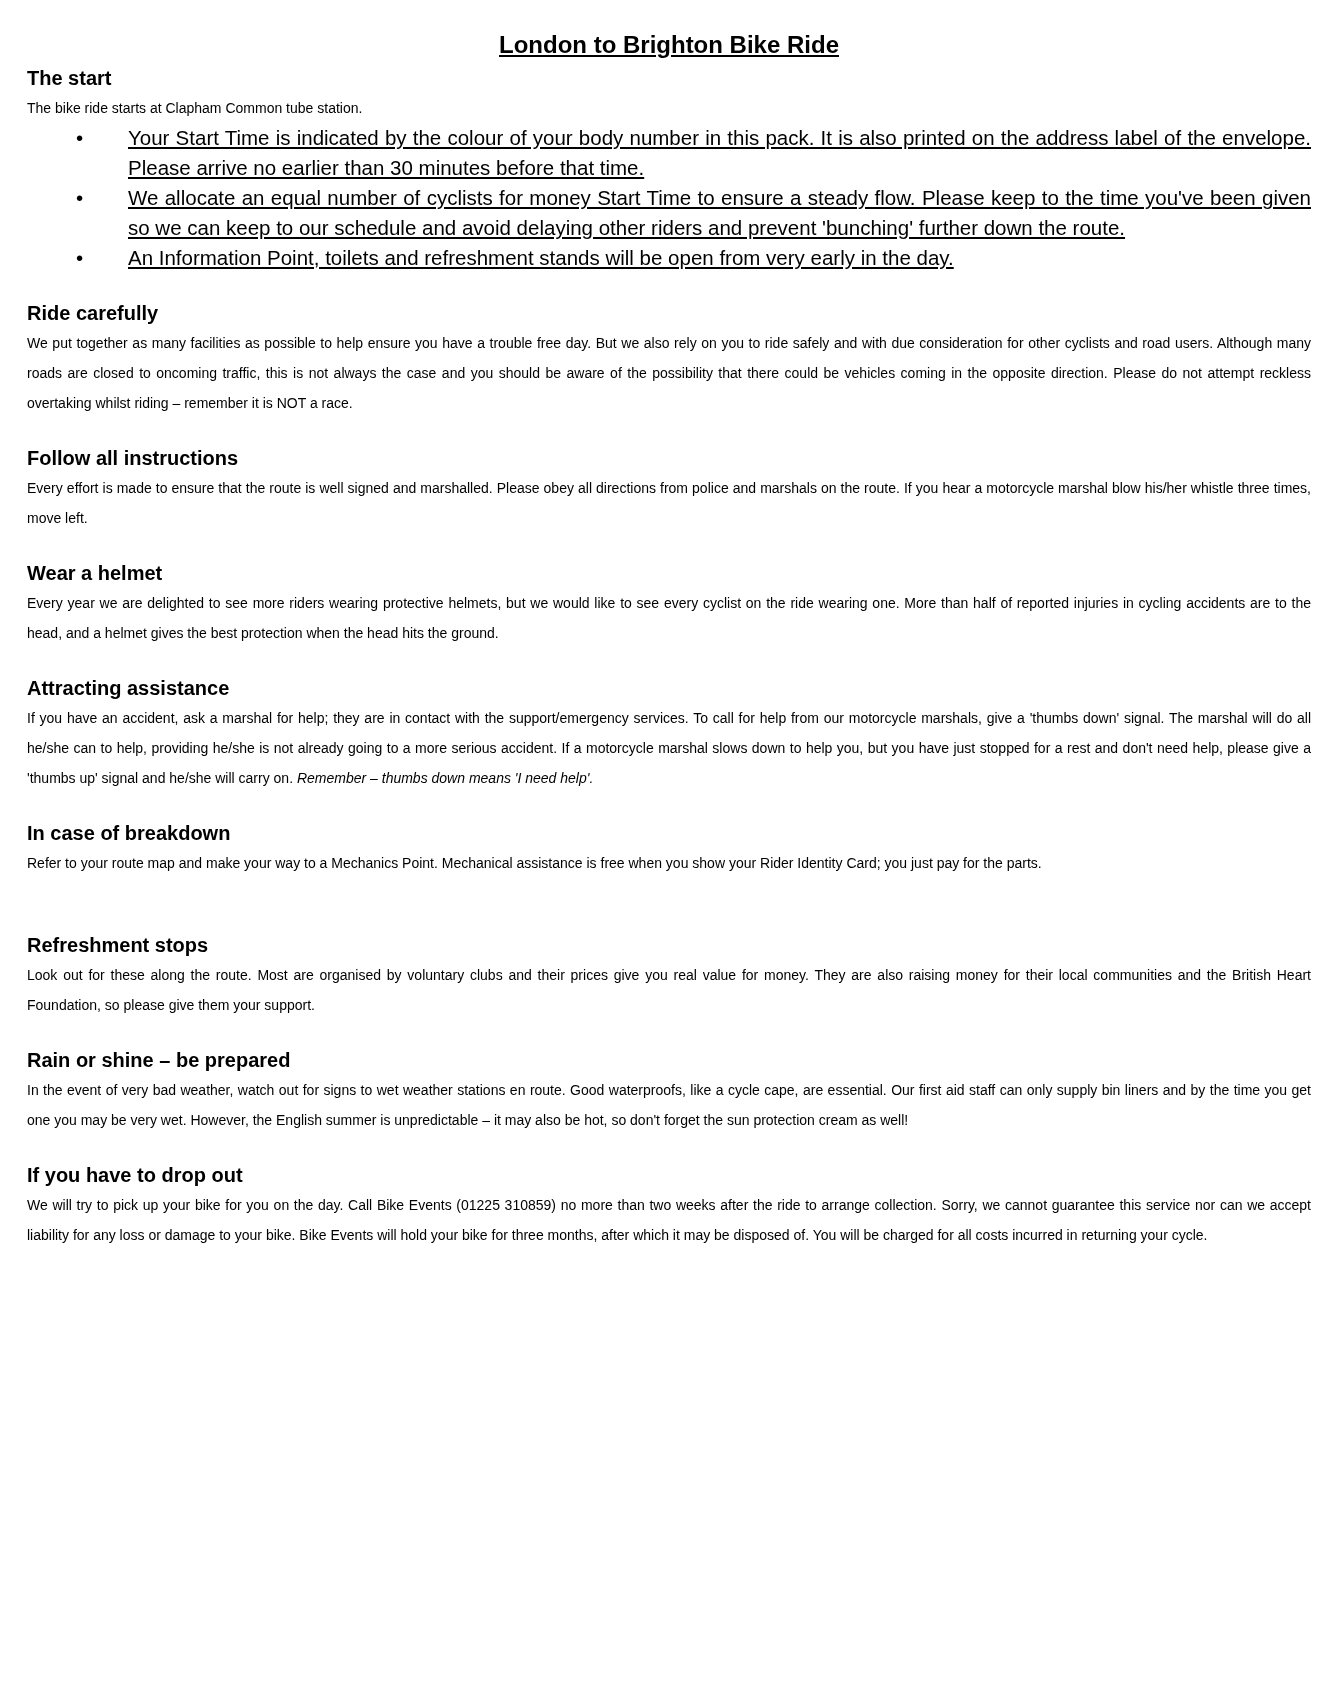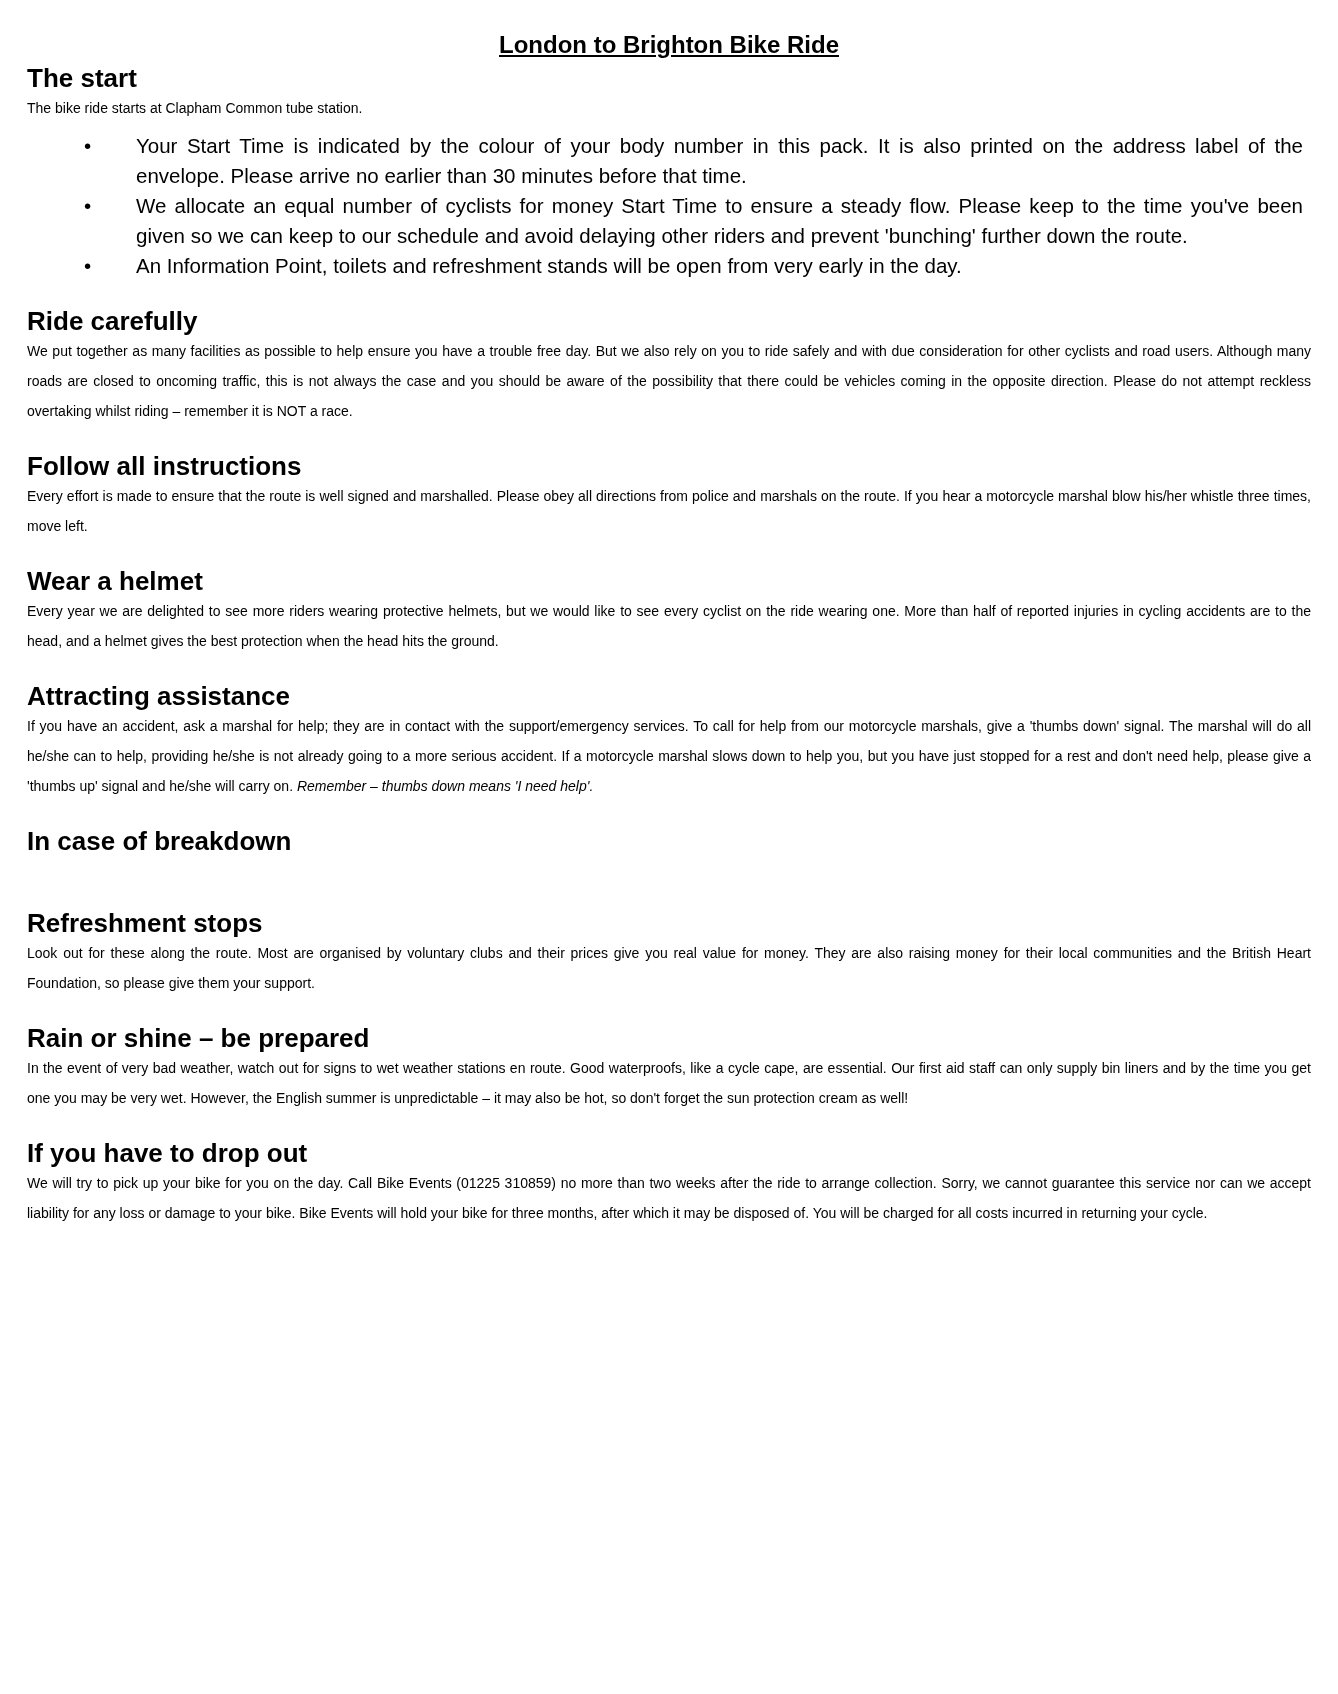--- a/index.html
+++ b/index.html
@@ -15,39 +15,40 @@
   .title {
     font-size: 24px;
     line-height: 30px;
     font-weight: 700;
     text-align: center;
     margin: 0 0 3px 0;
     text-decoration: underline;
   }
   .section { margin: 0; }
   .heading {
-    font-size: 26px;
+    font-size: 20px;
     line-height: 30px;
     font-weight: 700;
     margin: 25px 0 0 0;
   }
   .section:first-child .heading { margin-top: 0; }
   
   .section[data-name="section-refreshment-stops"] .heading { margin-top: 52px; }
   .para {
     font-size: 14px;
     line-height: 30px;
     text-align: justify;
     margin: 0;
   }
   .para .seg-italic { font-style: italic; }
   ul.bullets {
     list-style: none;
-    margin: 8px;
+    margin: 0;
     padding: 0;
+    text-decoration: underline;
   }
   ul.bullets li {
     position: relative;
     padding-left: 101px;
     font-size: 20.5px;
     line-height: 30px;
     text-align: justify;
   }
   ul.bullets li::before {
     content: "\2022";
@@ -82,20 +83,21 @@
       <section class="section" data-name="section-wear-a-helmet">
         <h2 class="heading" data-name="section-heading">Wear a helmet</h2>
         <p class="para" data-name="paragraph"><span class="seg" data-name="paragraph-segment">Every year we are delighted to see more riders wearing protective helmets, but we would like to see every cyclist on the ride wearing one. More than half of reported injuries in cycling accidents are to the head, and a helmet gives the best protection when the head hits the ground.</span></p>
       </section>
       <section class="section" data-name="section-attracting-assistance">
         <h2 class="heading" data-name="section-heading">Attracting assistance</h2>
         <p class="para" data-name="paragraph"><span class="seg" data-name="paragraph-segment">If you have an accident, ask a marshal for help; they are in contact with the support/emergency services. To call for help from our motorcycle marshals, give a 'thumbs down' signal. The marshal will do all he/she can to help, providing he/she is not already going to a more serious accident. If a motorcycle marshal slows down to help you, but you have just stopped for a rest and don't need help, please give a 'thumbs up' signal and he/she will carry on. </span><span class="seg-italic" data-name="paragraph-segment-italic">Remember – thumbs down means 'I need help'.</span></p>
       </section>
       <section class="section" data-name="section-in-case-of-breakdown">
         <h2 class="heading" data-name="section-heading">In case of breakdown</h2>
+        <p class="para" data-name="paragraph"><span class="seg" data-name="paragraph-segment">Refer to your route map and make your way to a Mechanics Point. Mechanical assistance is free when you show your Rider Identity Card; you just pay for the parts.</span></p>
       </section>
       <section class="section" data-name="section-refreshment-stops">
         <h2 class="heading" data-name="section-heading">Refreshment stops</h2>
         <p class="para" data-name="paragraph"><span class="seg" data-name="paragraph-segment">Look out for these along the route. Most are organised by voluntary clubs and their prices give you real value for money. They are also raising money for their local communities and the British Heart Foundation, so please give them your support.</span></p>
       </section>
       <section class="section" data-name="section-rain-or-shine">
         <h2 class="heading" data-name="section-heading">Rain or shine – be prepared</h2>
         <p class="para" data-name="paragraph"><span class="seg" data-name="paragraph-segment">In the event of very bad weather, watch out for signs to wet weather stations en route. Good waterproofs, like a cycle cape, are essential. Our first aid staff can  only supply bin liners and by the time you get one you may be very wet. However, the English summer is unpredictable – it may also be hot, so don't forget the sun protection cream as well!</span></p>
       </section>
       <section class="section" data-name="section-if-you-have-to-drop-out">

